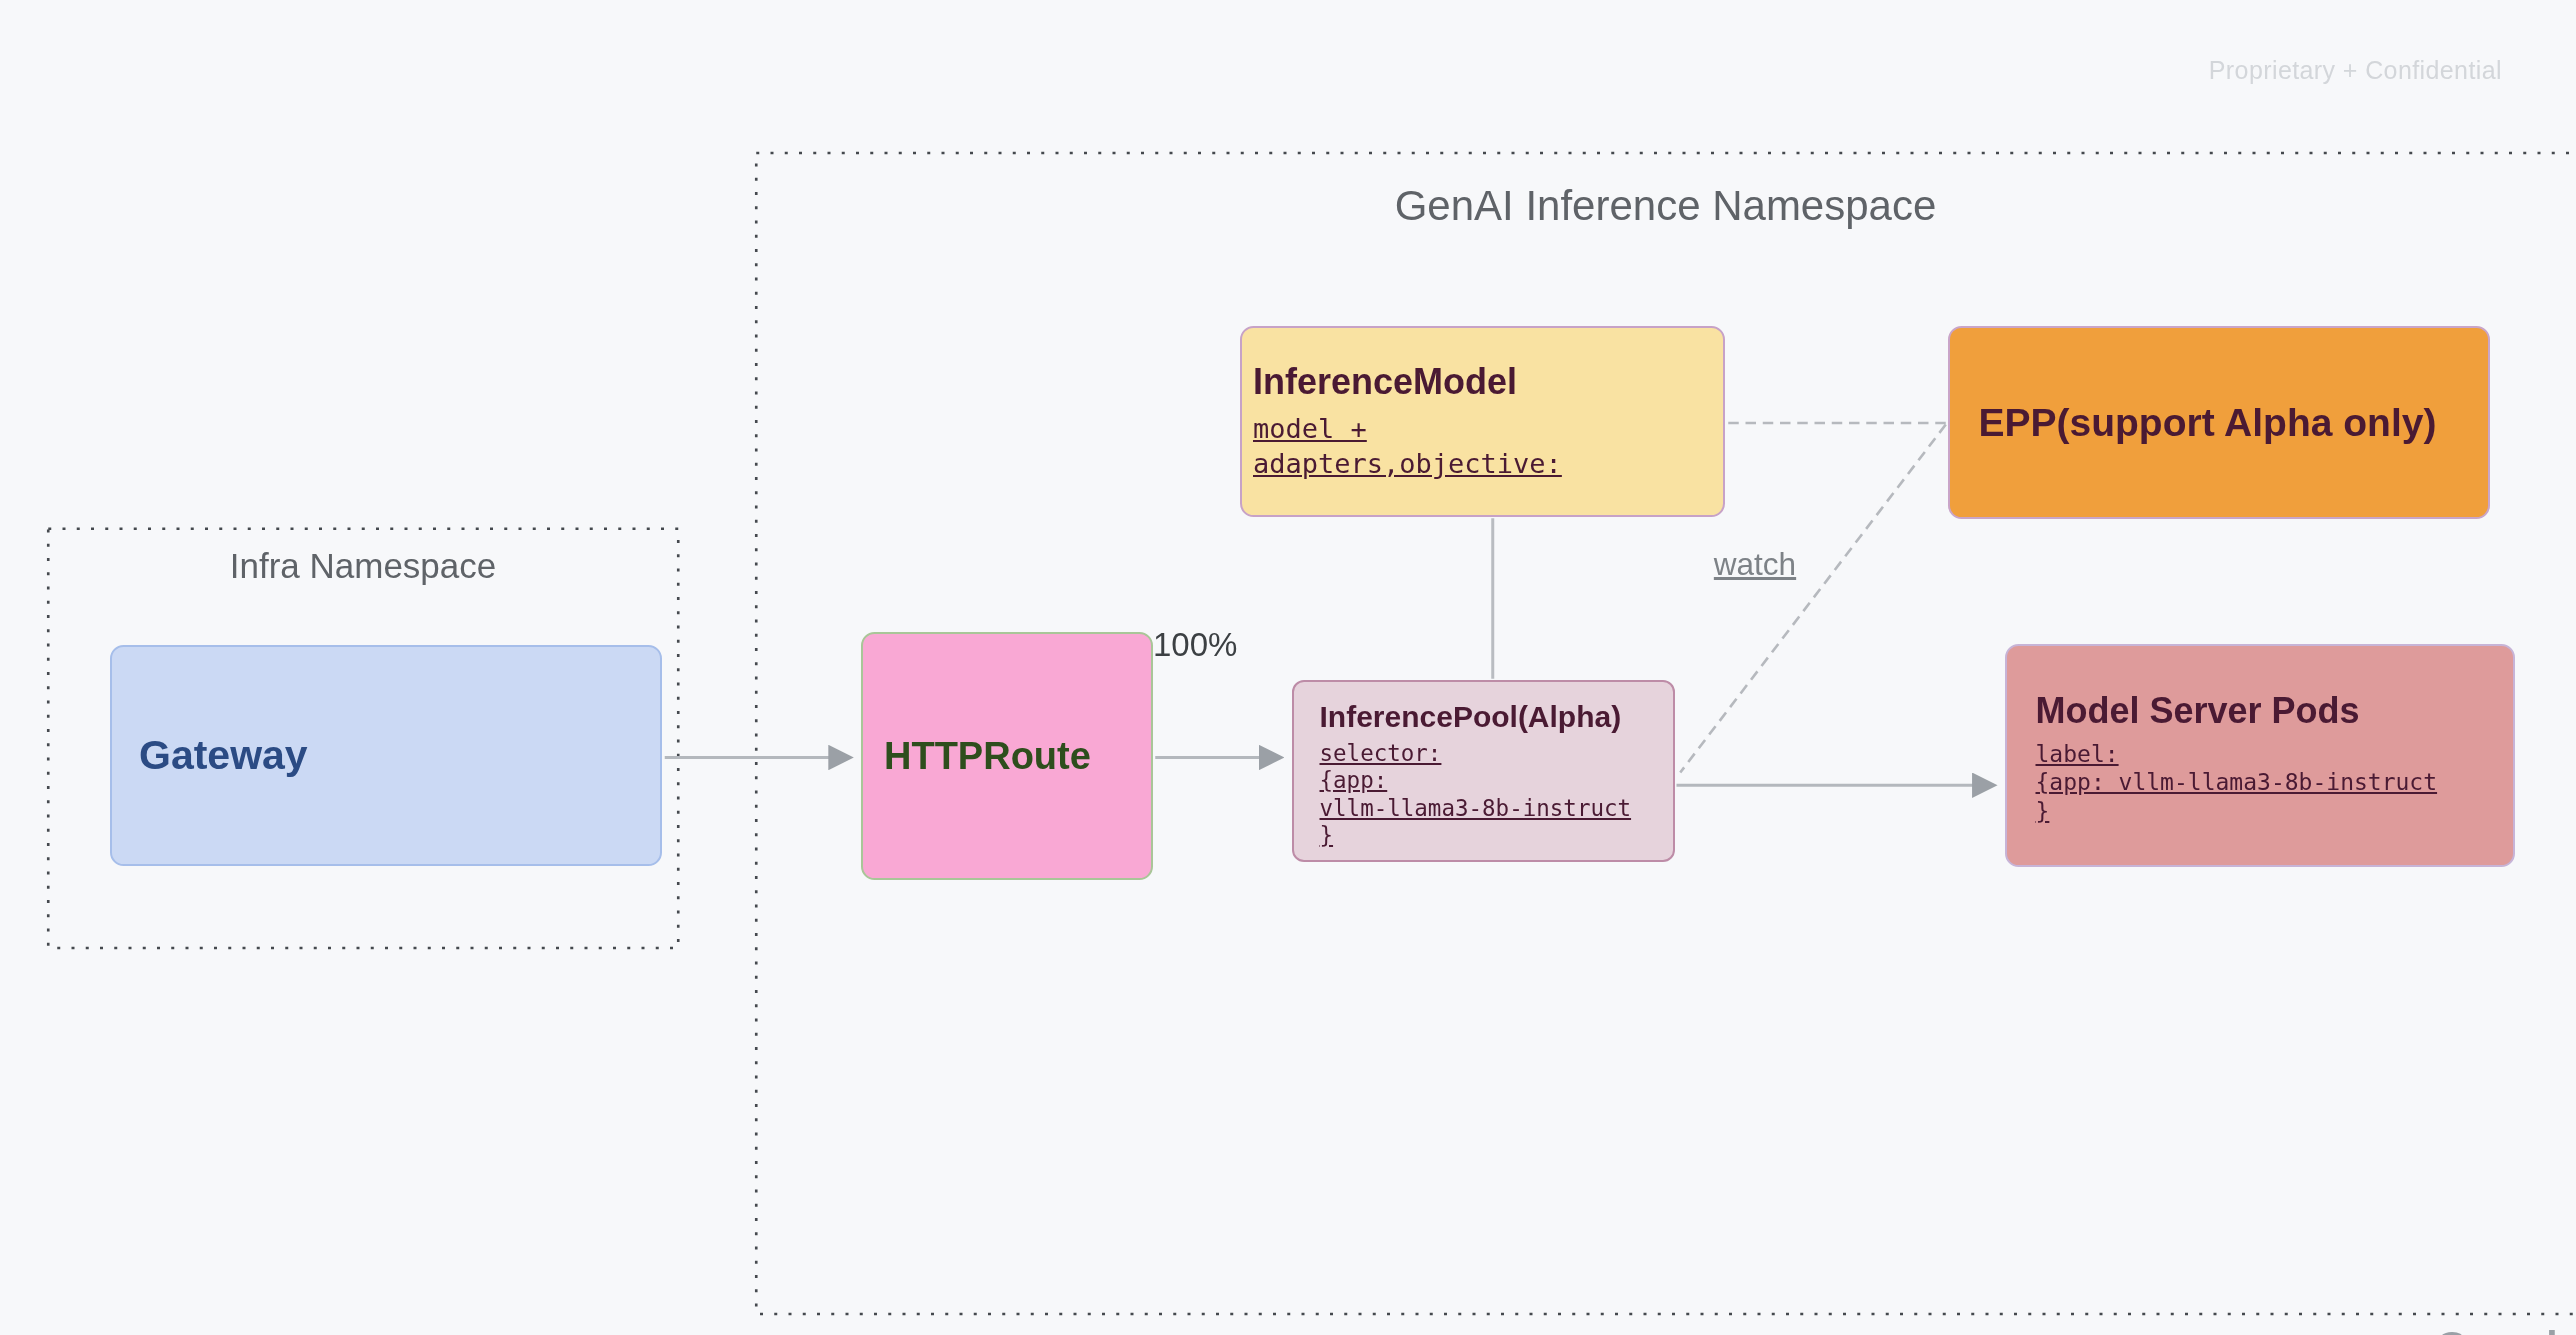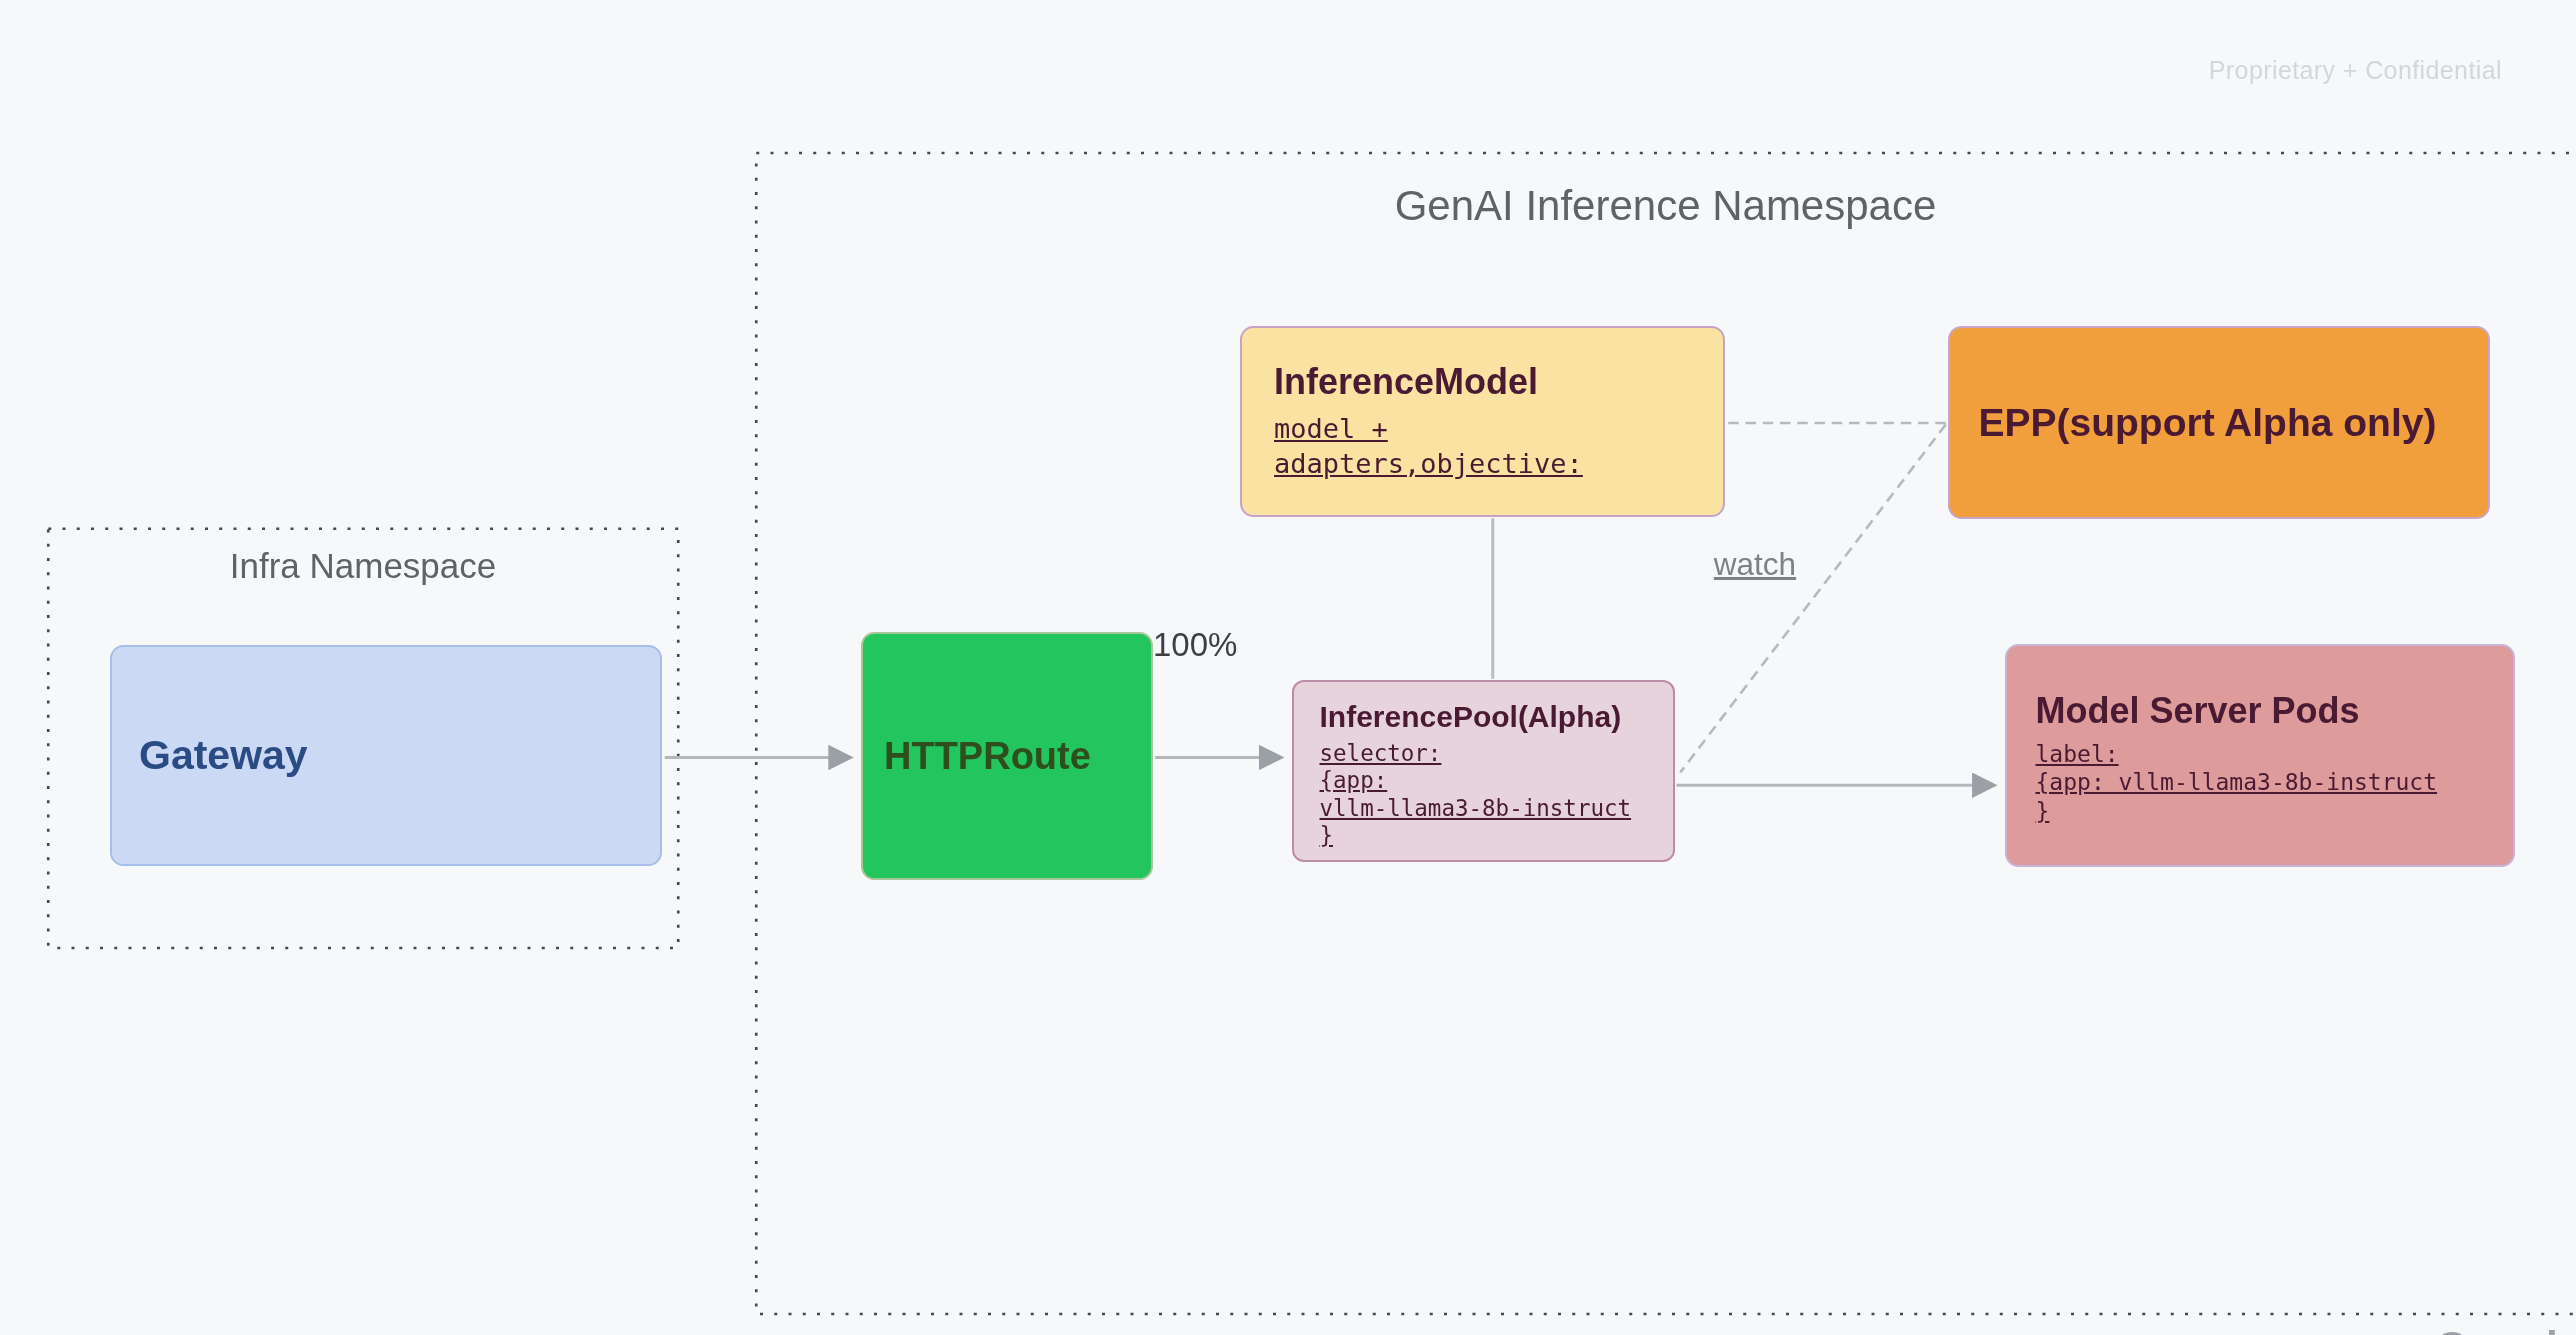--- a/index.html
+++ b/index.html
@@ -15,25 +15,25 @@
   #watermark{right:74px;top:56px;font-size:25px;color:#d3d6da;z-index:2;letter-spacing:0.4px;}
   .node{position:absolute;z-index:2;border-radius:13.5px;box-sizing:border-box;}
   .node .title{font-weight:700;color:#4a1a33;}
   .mono{font-family:"DejaVu Sans Mono","Liberation Mono",monospace;color:#4a1a33;text-decoration:underline;}
 
   #node-gateway{left:110px;top:645px;width:552px;height:221px;
     background:#cbd9f4;border:2.3px solid #a6beea;display:flex;align-items:center;}
   #node-gateway .title{font-size:41px;color:#2b4b84;padding-left:27px;}
 
   #node-httproute{left:861px;top:632px;width:292px;height:248px;
-    background:#22c55e;border:2.3px solid #a9c698;display:flex;align-items:center;}
+    background:#f9a8d4;border:2.3px solid #a9c698;display:flex;align-items:center;}
   #node-httproute .title{font-size:38px;color:#2e4e1d;padding-left:21px;}
 
   #node-inference-model{left:1240px;top:326px;width:485px;height:191px;
-    background:#f9e2a2;border:2.3px solid #c7a2c7;padding:33px 18px 0 32px;}
+    background:#f9e2a2;border:2.3px solid #c7a2c7;padding:33px 18px 0 11px;}
   #node-inference-model .title{font-size:36px;margin-bottom:9px;}
   #node-inference-model .mono{font-size:27px;line-height:1.28;}
 
   #node-epp{left:1948px;top:326px;width:542px;height:193px;
     background:#f09f3c;border:2.3px solid #c9a5c9;display:flex;align-items:center;}
   #node-epp .title{font-size:39px;padding-left:28.5px;}
 
   #node-inference-pool{left:1292px;top:680px;width:383px;height:182px;
     background:#e6d3dc;border:2.3px solid #bd8ca7;border-radius:12px;padding:18px 12px 0 25.5px;}
   #node-inference-pool .title{font-size:30px;margin-bottom:6px;}

